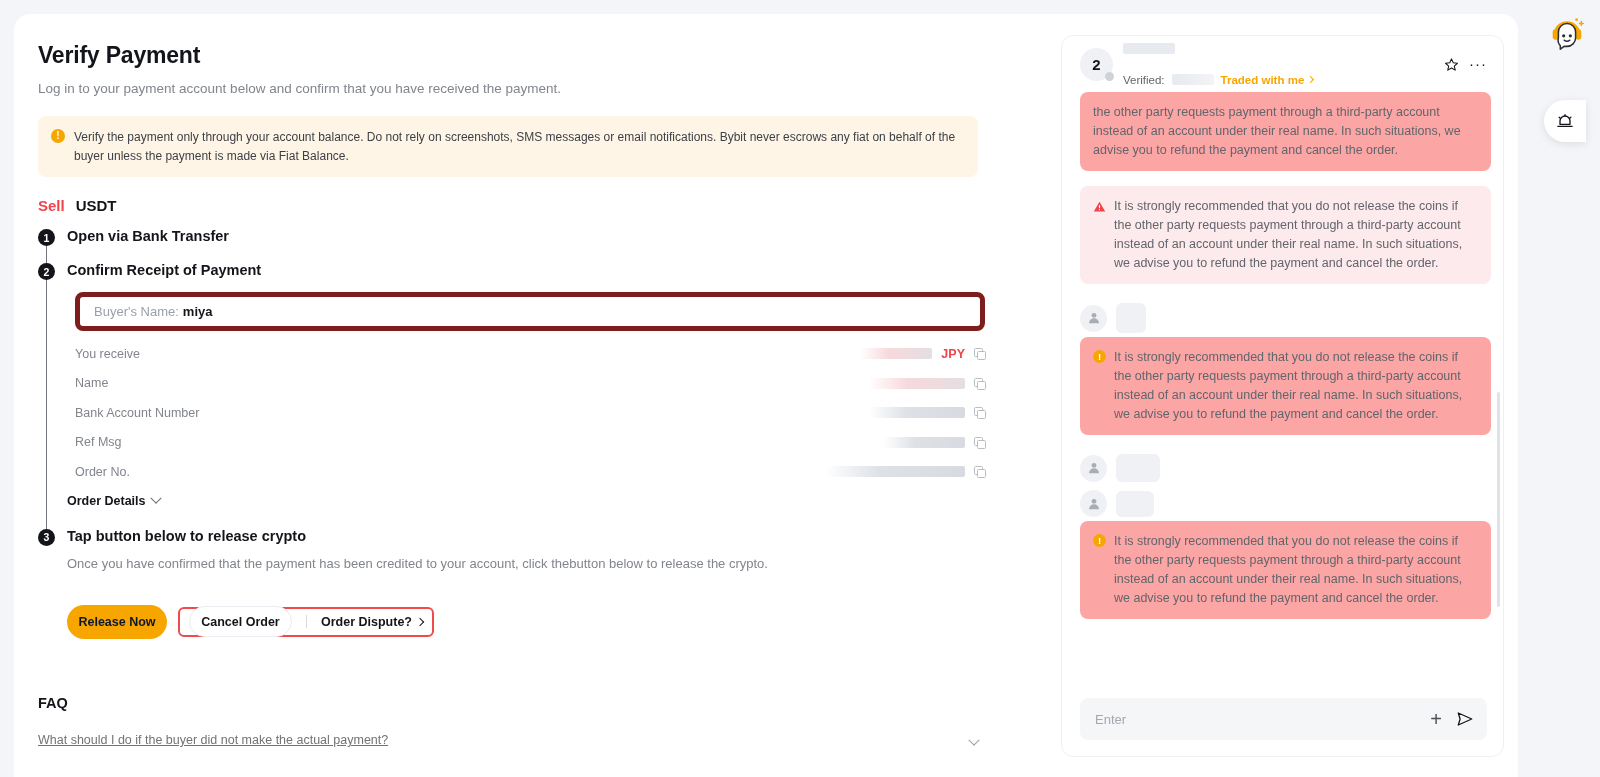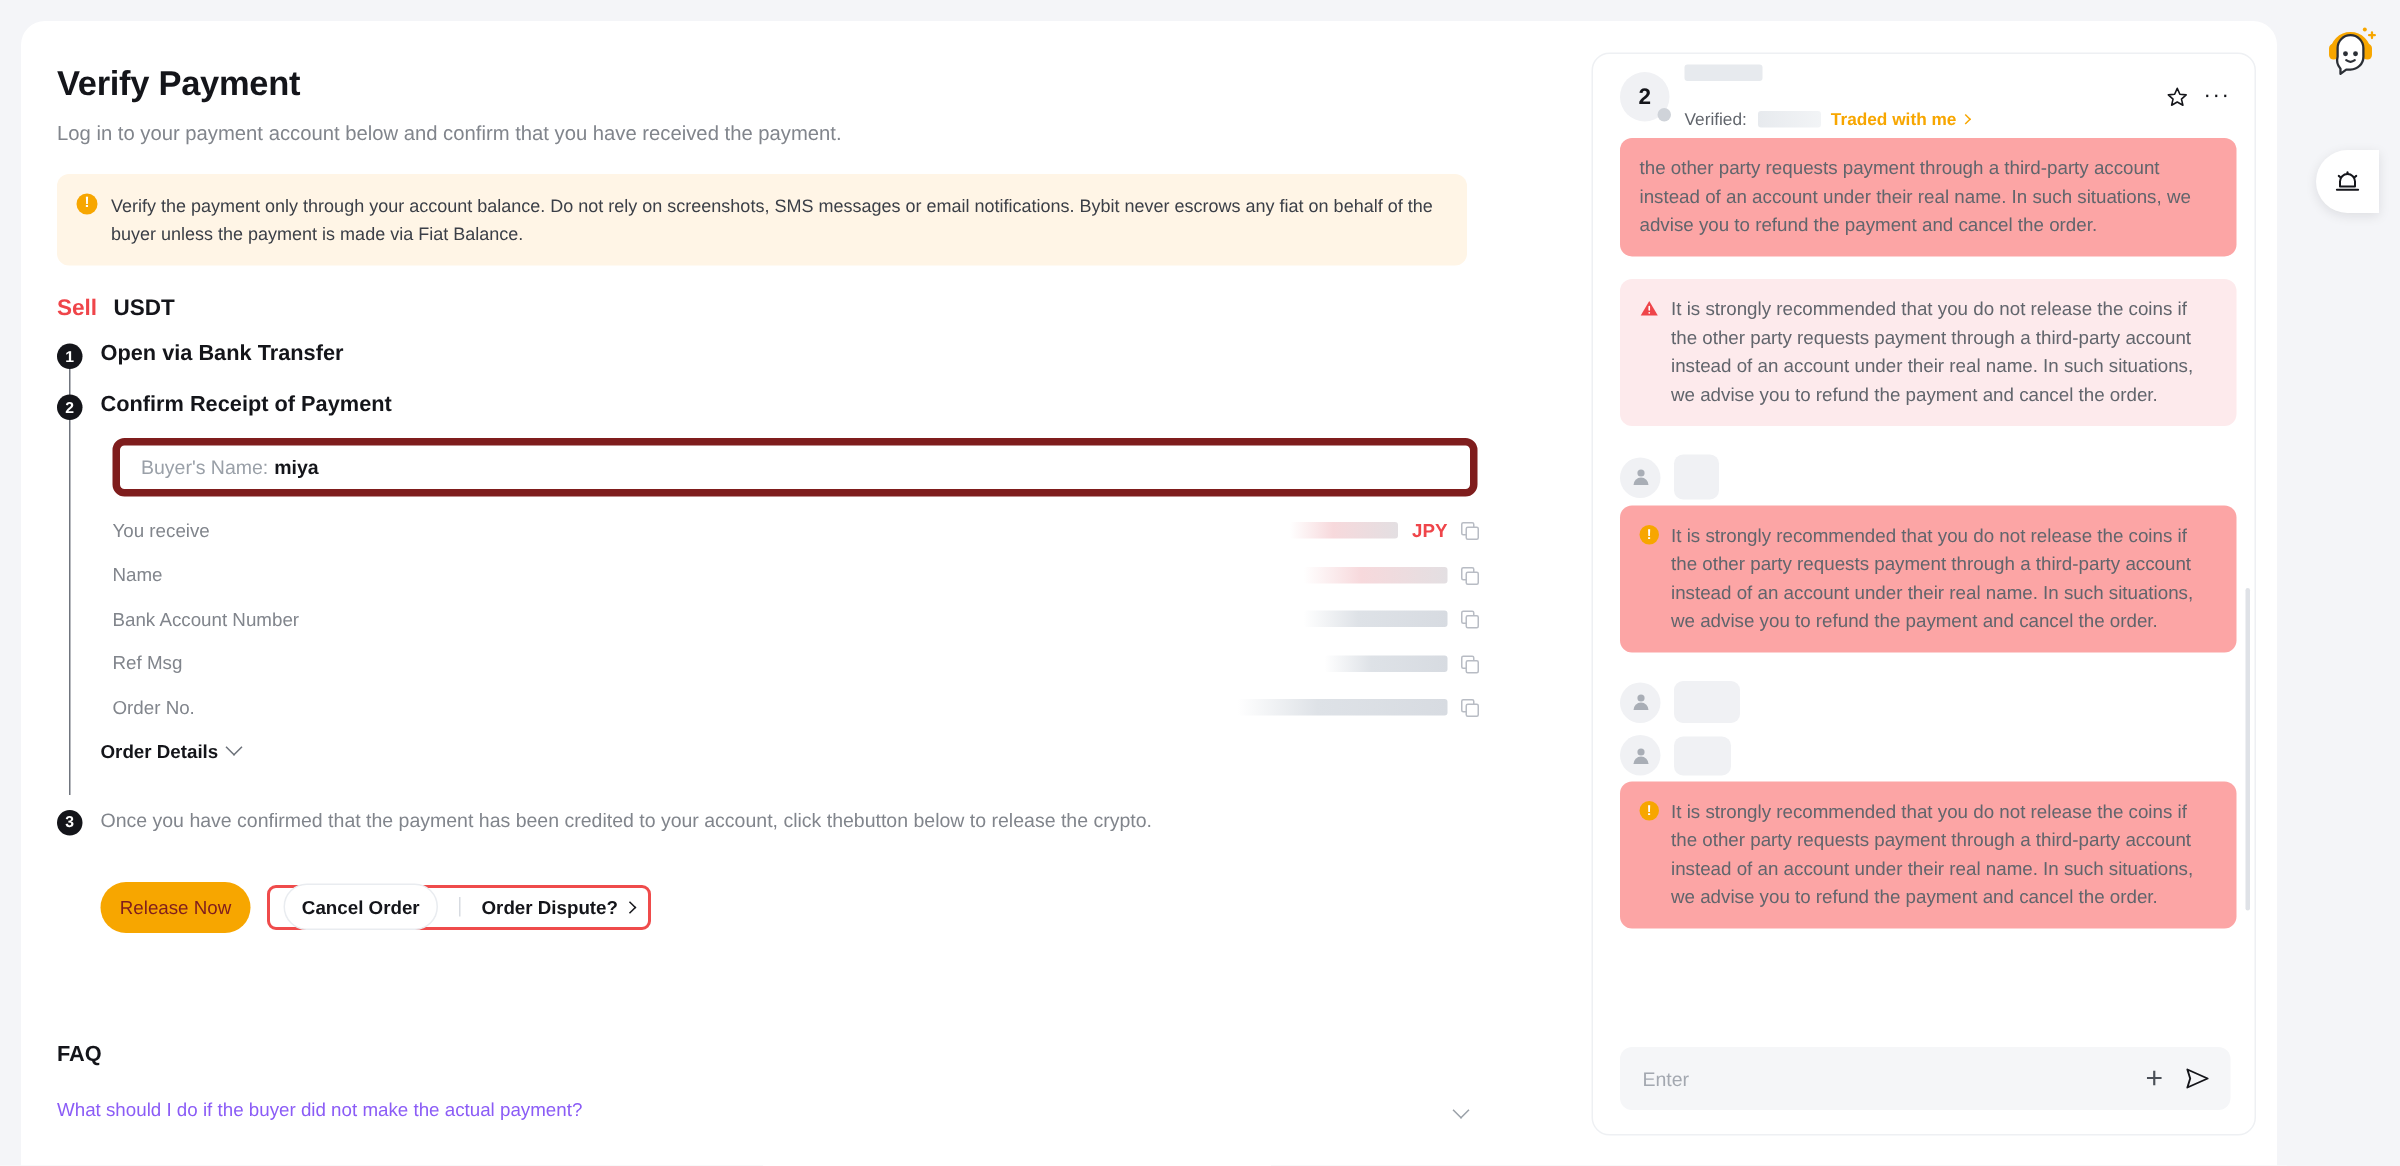--- a/index.html
+++ b/index.html
@@ -105,22 +105,22 @@
   }
   .chev { width: 8px; height: 8px; border-right: 1.3px solid #6b7078; border-bottom: 1.3px solid #6b7078; transform: rotate(45deg) translate(-2px,-2px); }
 
   
   .step3-desc { margin-top: 11px; font-size: 13px; color: #81858c; }
 
   
   .actions { position: relative; margin-top: 28px; display: flex; align-items: center; height: 46px; }
   .btn-release {
     width: 100px; height: 34px; border-radius: 17px;
-    background: #f7a600; color: #7f1d1d;
-    font-size: 12.5px; font-weight: 400;
+    background: #f7a600; color: #0f172a;
+    font-size: 12.5px; font-weight: 700;
     display: flex; align-items: center; justify-content: center;
     border: none; cursor: pointer; font-family: "Liberation Sans", sans-serif;
   }
   .highlight-box {
     margin-left: 11px; border: 2.5px solid #ef4b4b; border-radius: 6px;
     height: 30px; display: flex; align-items: center; padding: 0 9px; gap: 0;
   }
   .btn-cancel {
     width: 103px; height: 31px; border-radius: 16px;
     border: 1px solid #e9ecf0; background: #fff;
@@ -133,21 +133,21 @@
     font-size: 12.5px; font-weight: 700; color: #14151a;
     display: flex; align-items: center; gap: 5px; cursor: pointer;
   }
   .chev-r { width: 6px; height: 6px; border-top: 1.3px solid #14151a; border-right: 1.3px solid #14151a; transform: rotate(45deg); }
 
   
   .faq { position: absolute; left: 24px; top: 681px; width: 940px; }
   .faq-title { font-size: 14.5px; font-weight: 700; color: #14151a; }
   .faq-item {
     margin-top: 22px; display: flex; align-items: flex-end; justify-content: space-between;
-    font-size: 12.5px; color: #8b5cf6;
+    font-size: 12.5px; color: #737373; text-decoration: underline;
   }
   .chev-d { width: 8px; height: 8px; border-right: 1.2px solid #9aa0a8; border-bottom: 1.2px solid #9aa0a8; transform: rotate(45deg) translate(-2px,-2px); }
 
   
   .chat-card {
     position: absolute; left: 1061px; top: 35px;
     width: 443px; height: 722px;
     background: #fff; border: 1px solid #eef0f3;
     border-radius: 12px; overflow: hidden;
     display: flex; flex-direction: column;
@@ -305,20 +305,21 @@
             </div>
 
           <div class="order-details-row">
             <span>Order Details</span>
             <span class="chev"></span>
           </div>
         </div>
 
         <div class="step step3">
           <div class="bullet">3</div>
+          <div class="step-title">Tap button below to release crypto</div>
           <div class="step3-desc">Once you have confirmed that the payment has been credited to your account, click thebutton below to release the crypto.</div>
 
           <div class="actions">
             <button class="btn-release">Release Now</button>
             <div class="highlight-box">
               <button class="btn-cancel">Cancel Order</button>
               <span class="divider-v"></span>
               <span class="dispute">
                 <span>Order Dispute?</span>
                 <span class="chev-r"></span>

